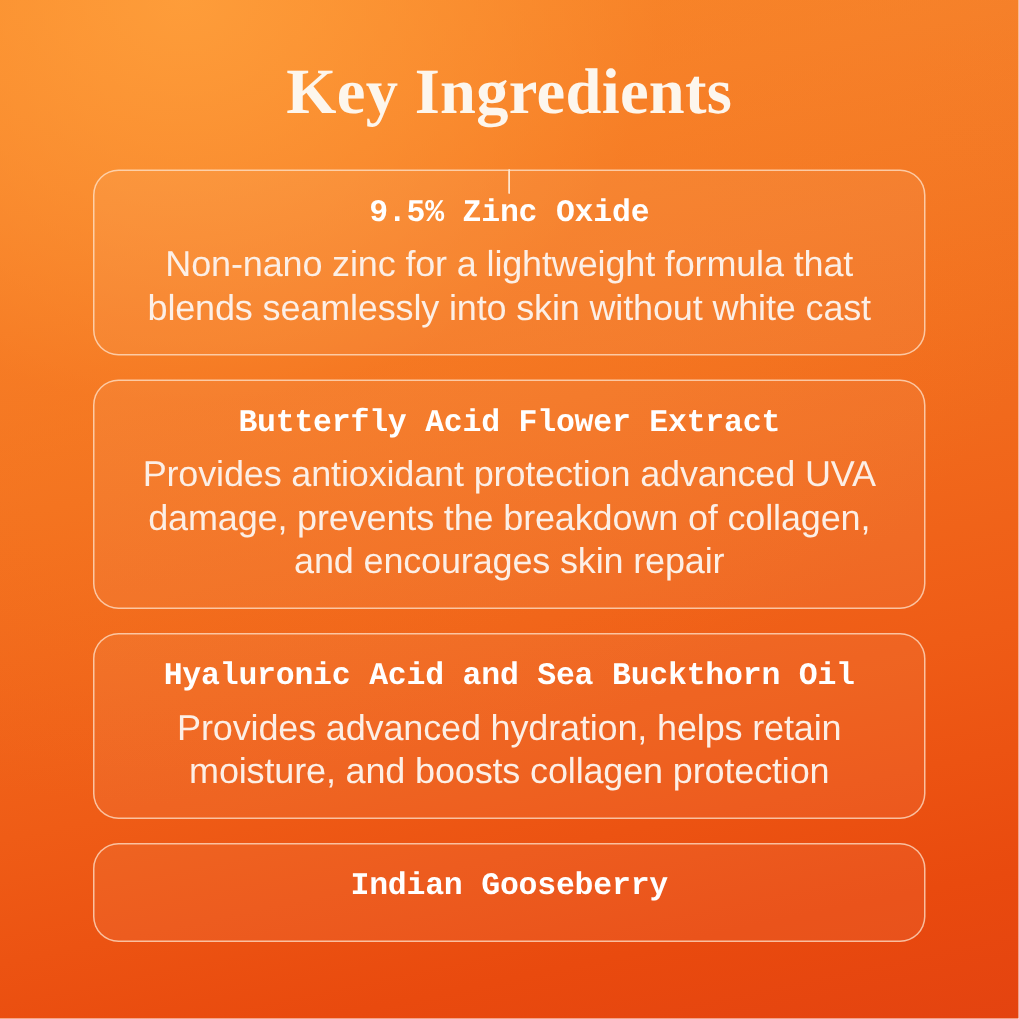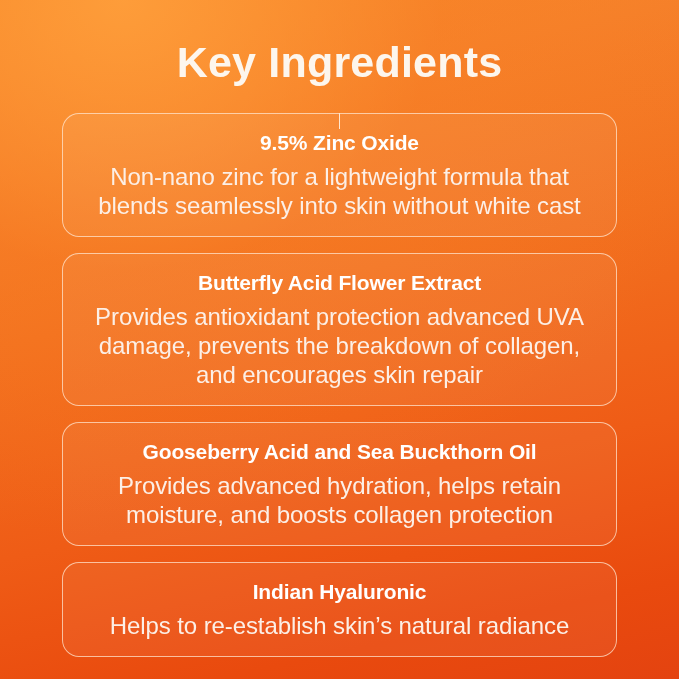--- a/index.html
+++ b/index.html
@@ -34,21 +34,21 @@
     overflow: hidden;
   }
 
   
   .title {
     position: absolute;
     top: 36px;
     left: 0;
     width: 679px;
     text-align: center;
-    font-family: Liberation Sans, sans-serif;
+    font-family: Liberation Serif, serif;
     font-weight: 700;
     font-size: 43px;
     line-height: 52px;
     letter-spacing: 0.2px;
     color: #FDF6ED;
     text-rendering: optimizeLegibility;
   }
 
   
   .cards {
@@ -77,21 +77,21 @@
   .connector {
     position: absolute;
     left: 277px;
     top: 0;
     width: 1px;
     height: 16px;
     background: rgba(255, 232, 210, 0.72);
   }
 
   .card-title {
-    font-family: Liberation Sans, sans-serif;
+    font-family: Liberation Mono, monospace;
     font-weight: 700;
     font-size: 21px;
     line-height: 30px;
     color: #FFFFFF;
     letter-spacing: -0.15px;
     margin: 0 0 4px 0;
     text-align: center;
   }
 
   .card-body {
@@ -132,30 +132,29 @@
         <div class="card-body">Provides antioxidant protection advanced UVA damage, prevents the breakdown of collagen, and encourages skin repair</div>
       </div>
     </div>
 
     <div class="gap">
       <div class="connector"></div>
     </div>
 
     <div class="card-wrap">
       <div class="card">
-        <div class="card-title">Gooseberry Acid and Sea Buckthorn Oil</div>
+        <div class="card-title">Hyaluronic Acid and Sea Buckthorn Oil</div>
         <div class="card-body">Provides advanced hydration, helps retain moisture, and boosts collagen protection</div>
       </div>
     </div>
 
     <div class="gap">
       <div class="connector"></div>
     </div>
 
     <div class="card-wrap">
       <div class="card">
-        <div class="card-title">Indian Hyaluronic</div>
-        <div class="card-body">Helps to re-establish skin’s natural radiance</div>
+        <div class="card-title">Indian Gooseberry</div>
       </div>
     </div>
 
   </div>
 </div>
 
 </body></html>

